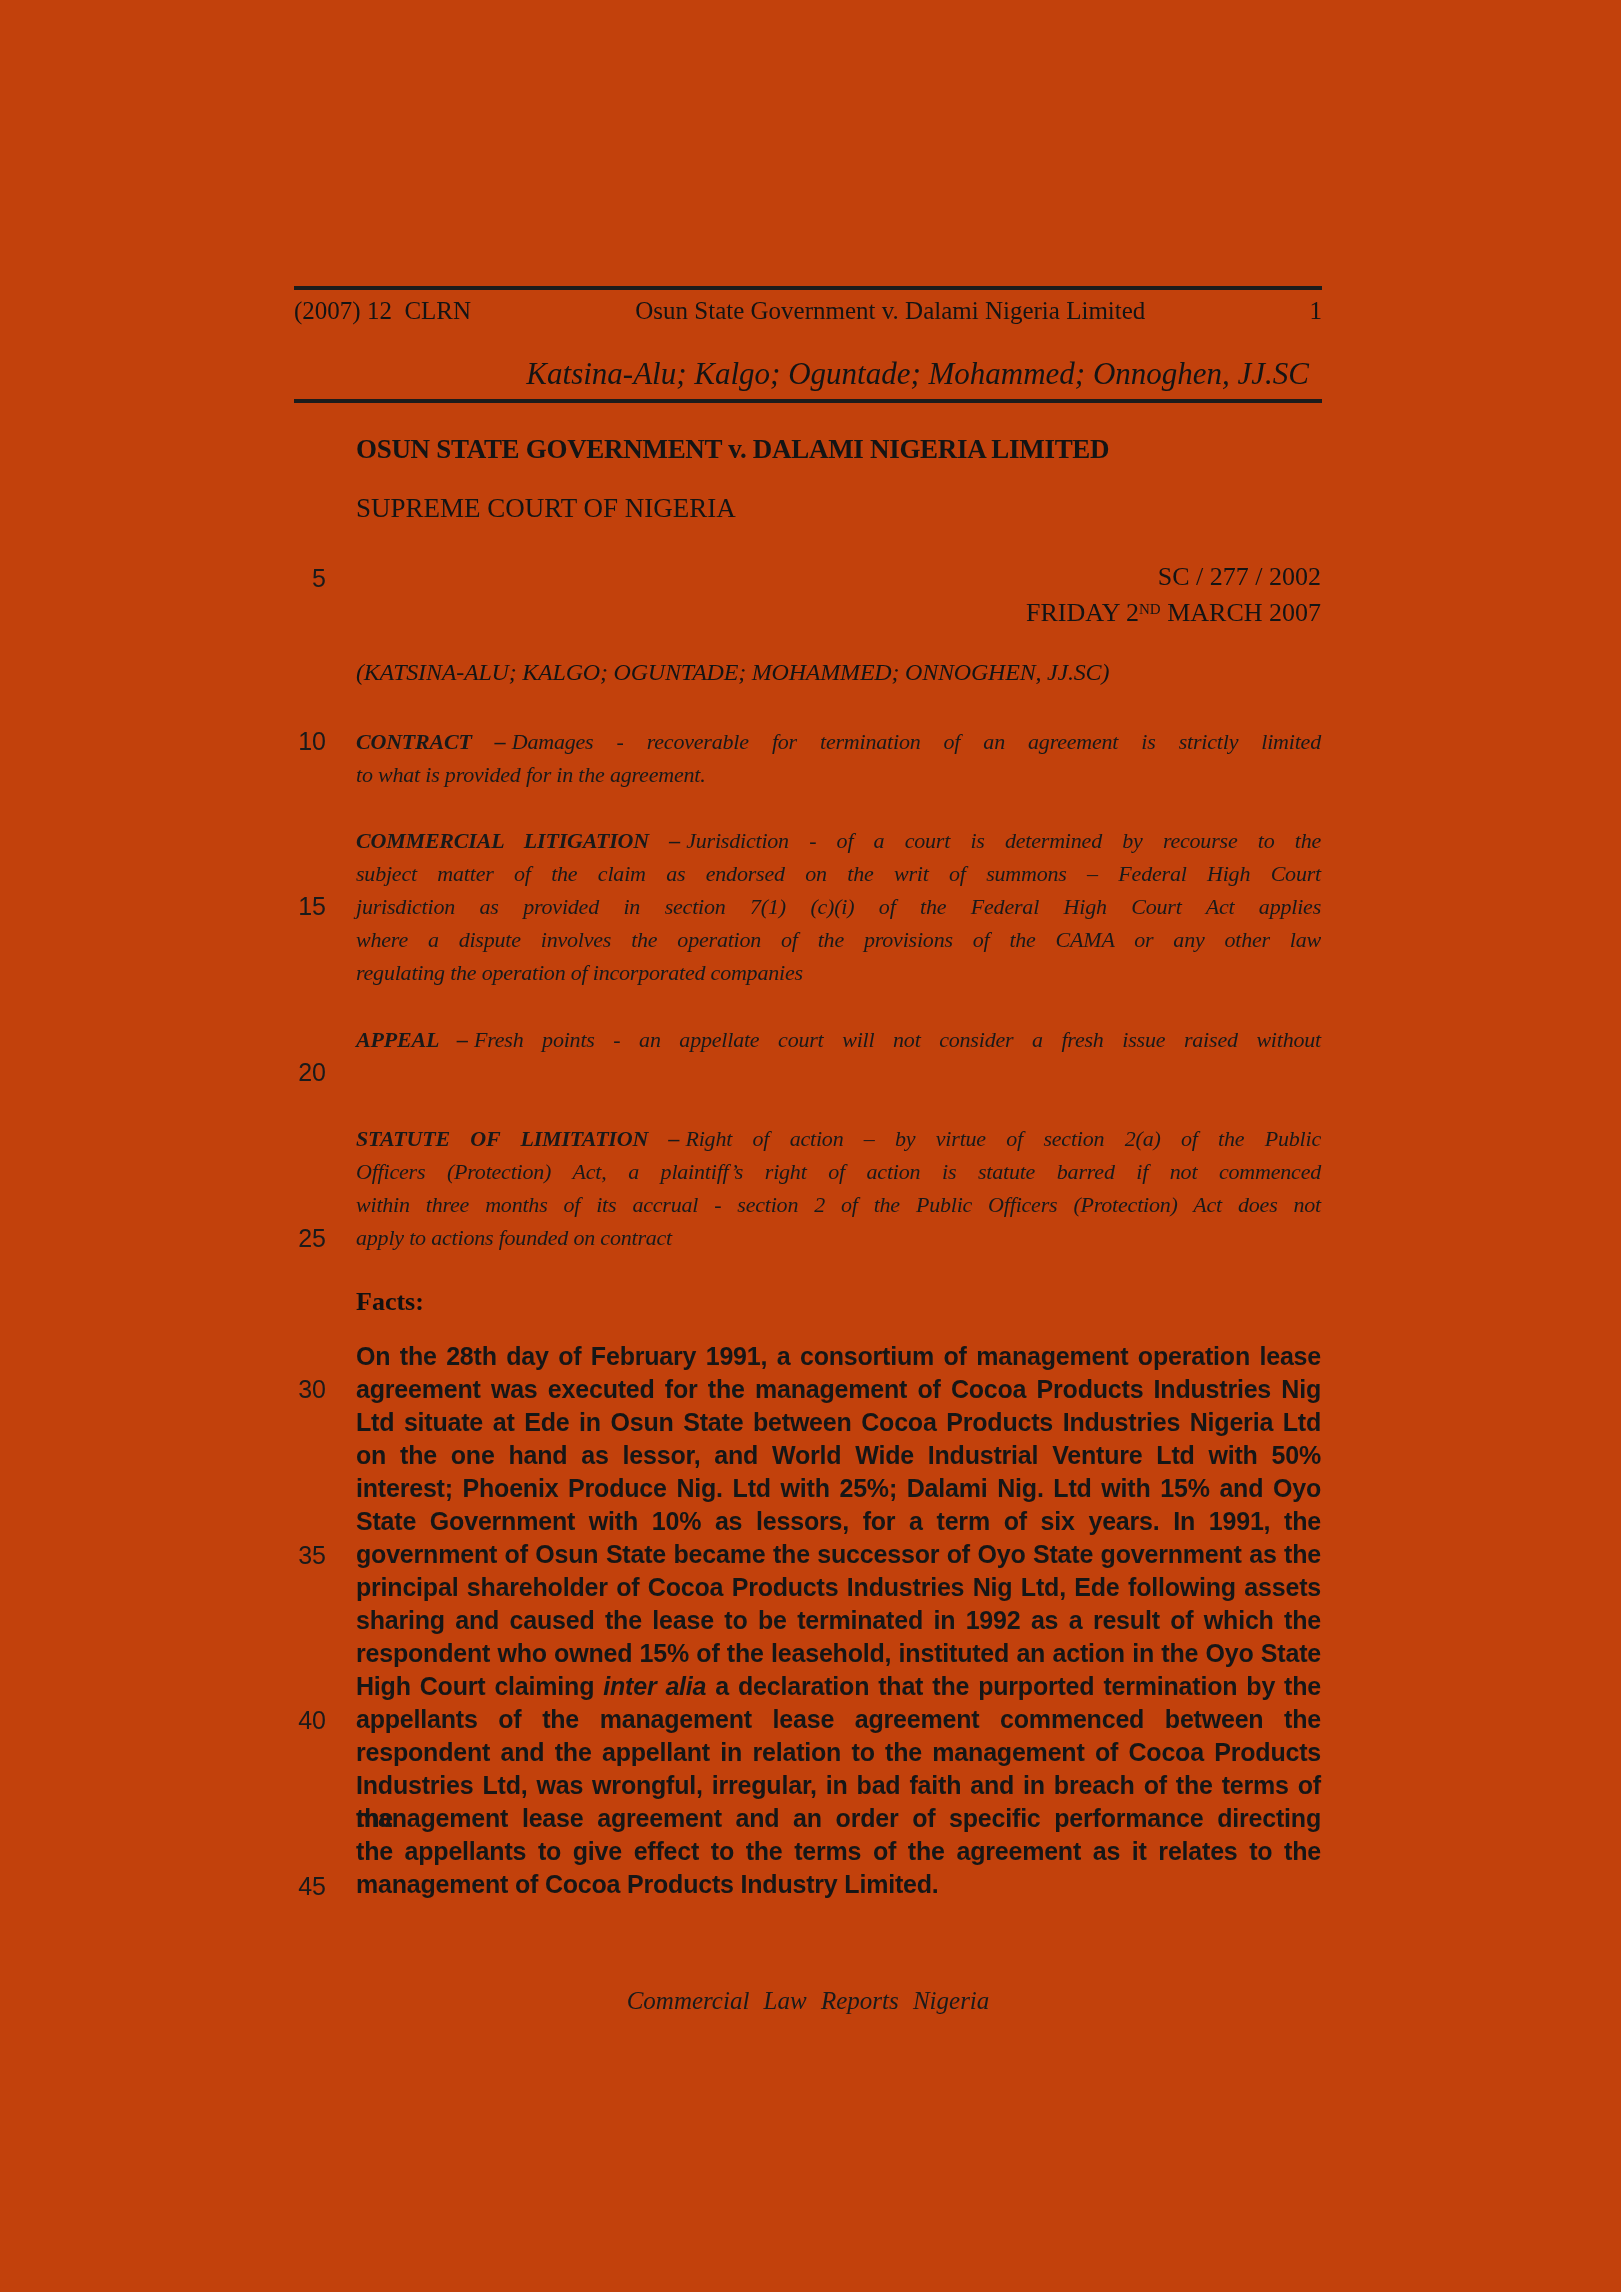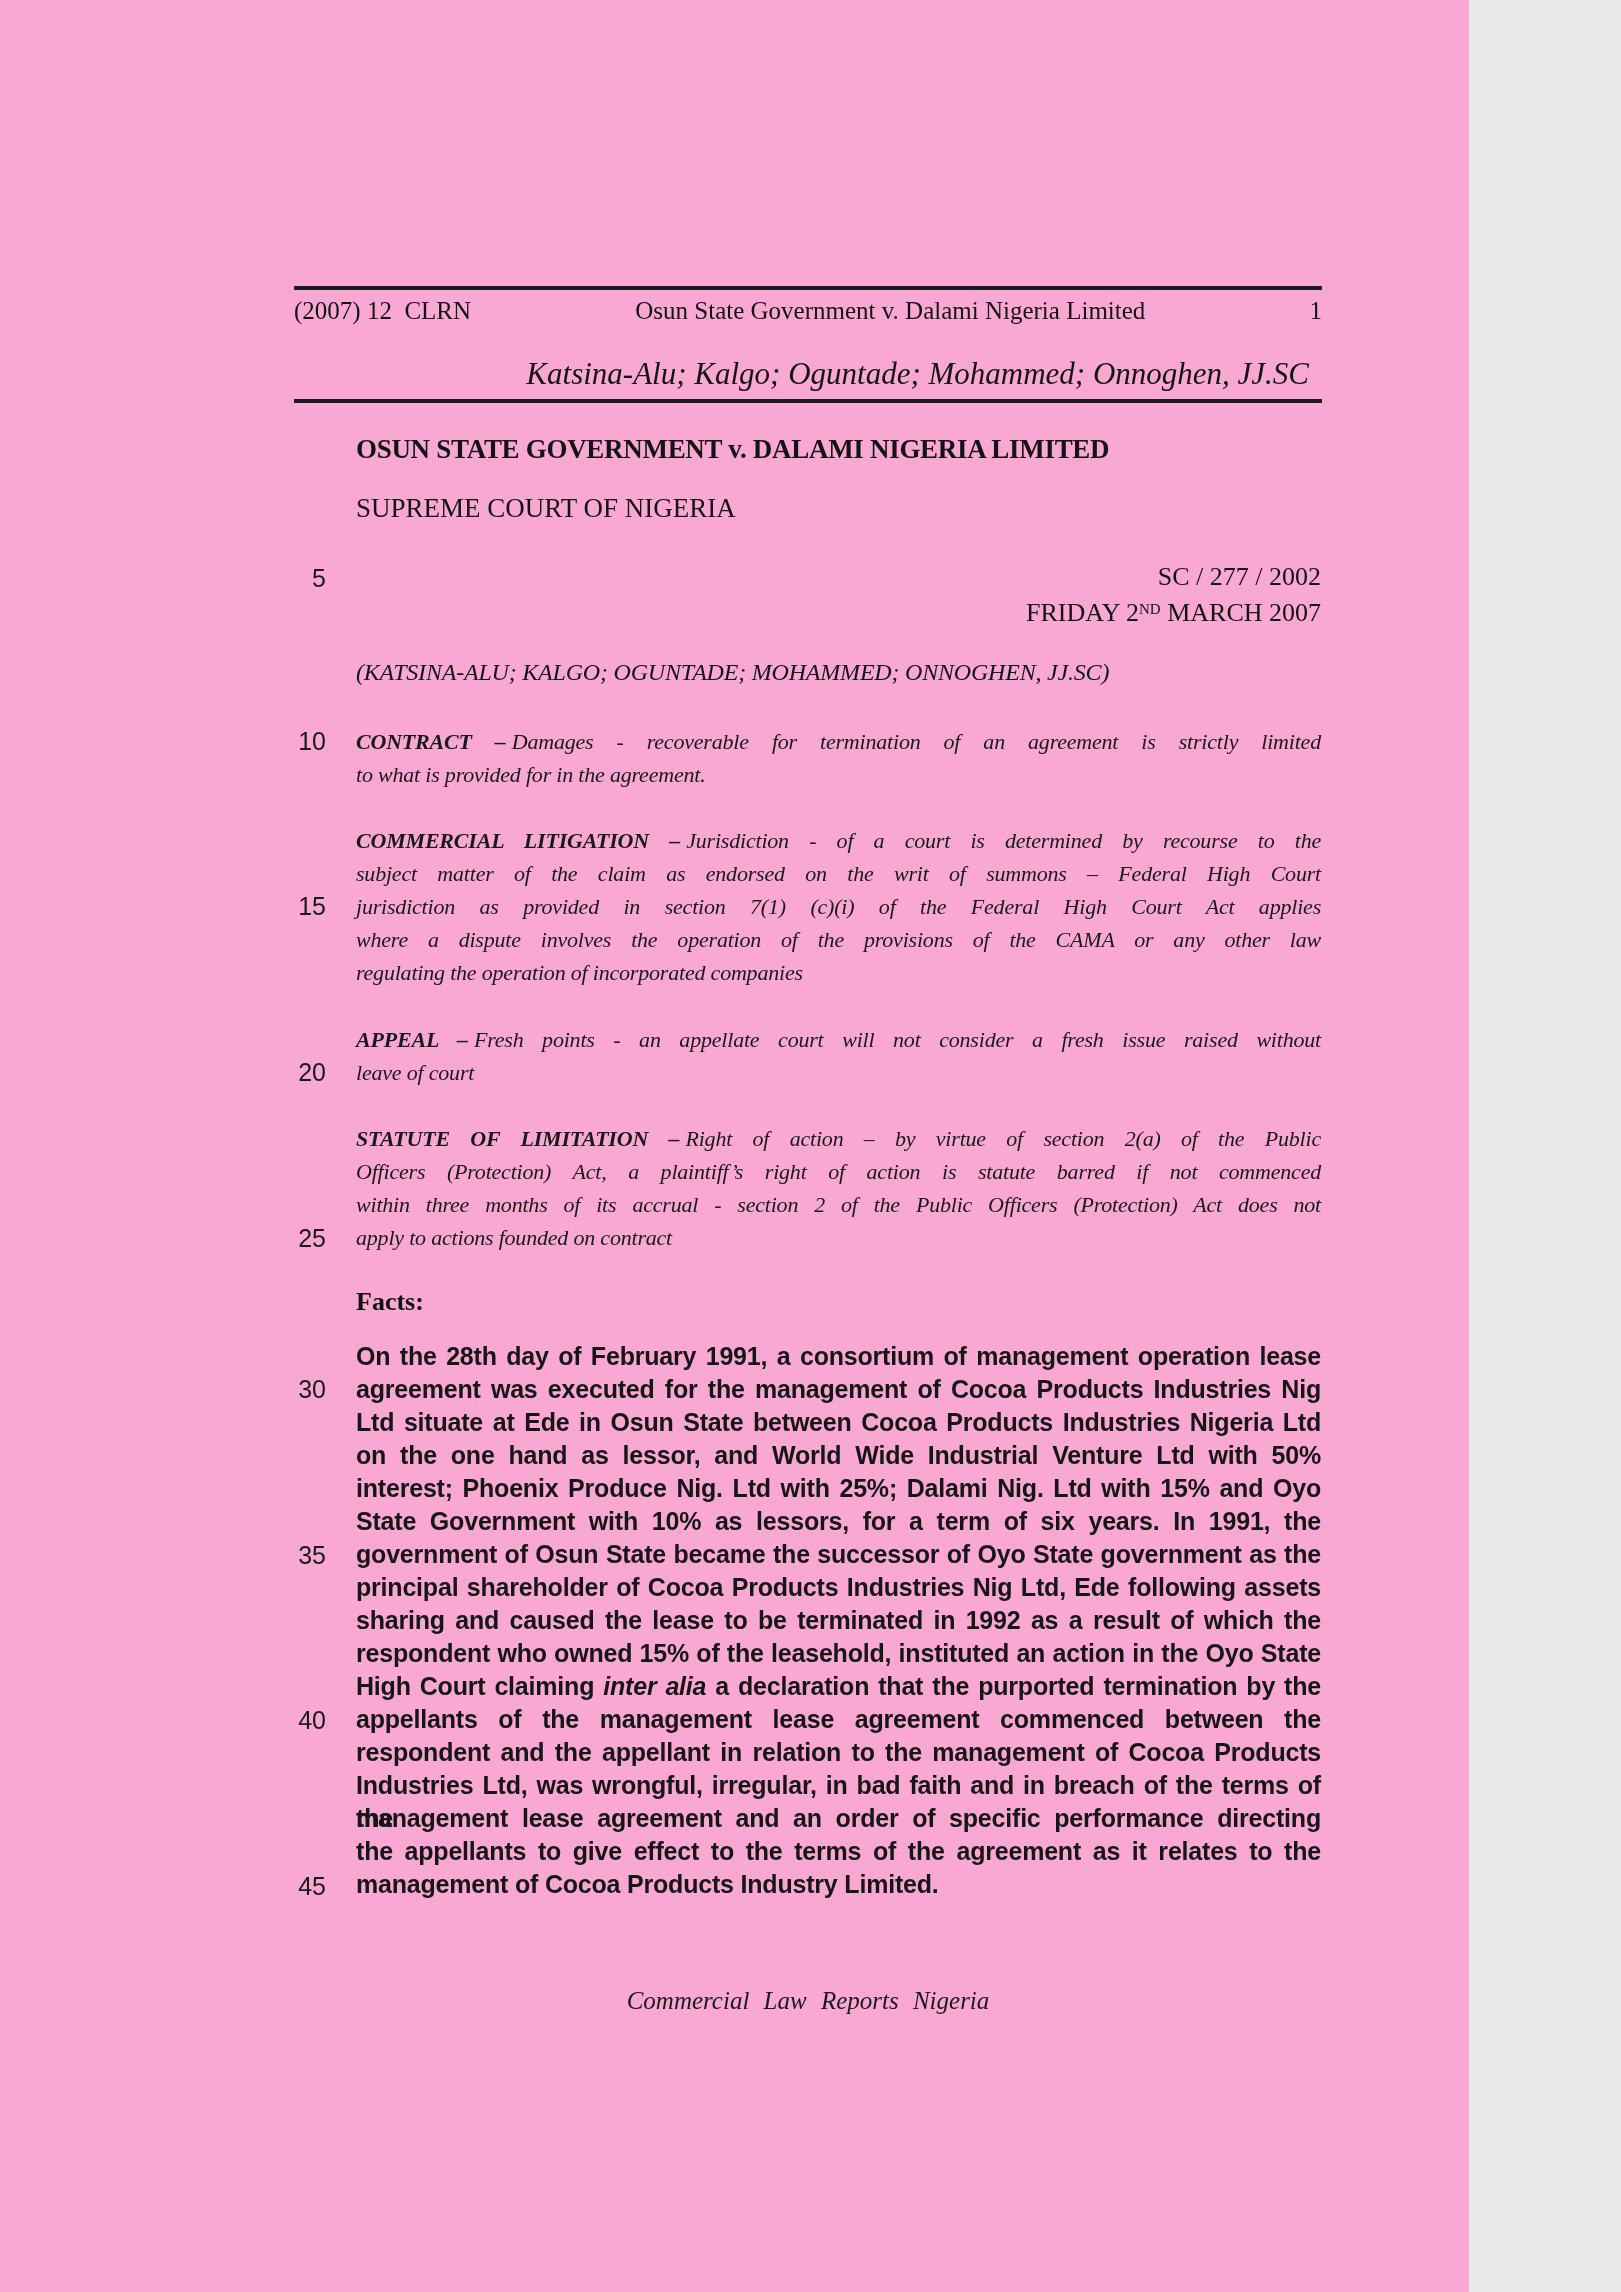--- a/index.html
+++ b/index.html
@@ -1,19 +1,19 @@
 <!DOCTYPE html>
 <html style="font-size:14.3px"><head>
 <meta charset="utf-8">
 <style>
   html,body{margin:0;padding:0;background:#e8e8e8;}
   .page{
     position:relative;
-    width:1469px;height:2293px;
-    background:#f9a8d4;
+    width:1621px;height:2293px;
+    background:#c2410c;
     overflow:hidden;
     color:#141414;
     font-family:"Liberation Serif","DejaVu Serif",serif;
   }
   .rule{position:absolute;left:294px;width:1028px;height:3.6px;background:#1c1c1c;}
   .rule-top{top:286px;}
   .rule-bottom{top:399px;}
 
   .header-row{
     position:absolute;top:296px;left:294px;width:1028px;
@@ -126,21 +126,20 @@
   <div class="catchnote" style="top:824px">
     <div class="ln jl"><span class="term">COMMERCIAL LITIGATION –</span><span>Jurisdiction - of a court is determined by recourse to the</span></div>
     <div class="ln jl">subject matter of the claim as endorsed on the writ of summons – Federal High Court</div>
     <div class="ln jl">jurisdiction as provided in section 7(1) (c)(i) of the Federal High Court Act applies</div>
     <div class="ln jl">where a dispute involves the operation of the provisions of the CAMA or any other law</div>
     <div class="ln">regulating the operation of incorporated companies</div>
   </div>
 
   <div class="catchnote" style="top:1023px">
     <div class="ln jl"><span class="term">APPEAL –</span><span>Fresh points - an appellate court will not consider a fresh issue raised without</span></div>
-    <div class="ln">leave of court</div>
   </div>
 
   <div class="catchnote" style="top:1122px">
     <div class="ln jl"><span class="term">STATUTE OF LIMITATION –</span><span>Right of action – by virtue of section 2(a) of the Public</span></div>
     <div class="ln jl">Officers (Protection) Act, a plaintiff’s right of action is statute barred if not commenced</div>
     <div class="ln jl">within three months of its accrual - section 2 of the Public Officers (Protection) Act does not</div>
     <div class="ln">apply to actions founded on contract</div>
   </div>
 
   <div class="facts-heading">Facts:</div>

